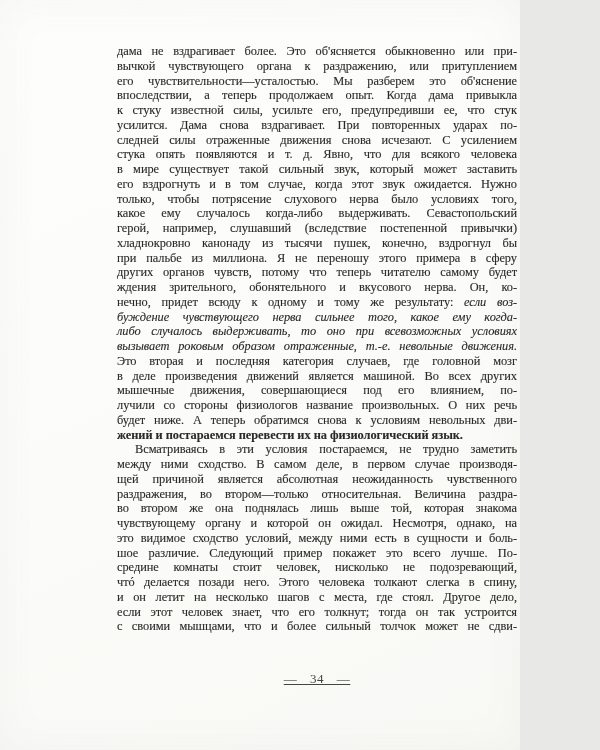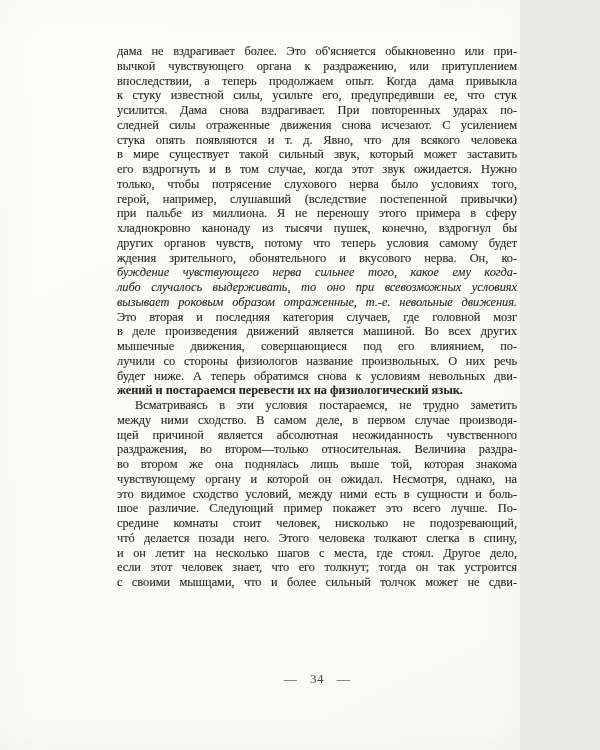--- a/index.html
+++ b/index.html
@@ -48,42 +48,46 @@
     position: absolute;
     left: 117px;
     top: 671px;
     width: 400px;
     text-align: center;
     font-size: 13px;
     line-height: 16px;
     color: #45443f;
     word-spacing: 9px;
     letter-spacing: 0.5px;
+    text-decoration: underline;
   }
 </style>
 </head>
 <body>
 
 <div class="page">
   <div class="text-block">
       <div class="line"><span>дама не вздрагивает более. Это об'ясняется обыкновенно или при-</span></div>
       <div class="line"><span>вычкой чувствующего органа к раздражению, или притуплением</span></div>
+      <div class="line"><span>его чувствительности—усталостью. Мы разберем это об'яснение</span></div>
       <div class="line"><span>впоследствии, а теперь продолжаем опыт. Когда дама привыкла</span></div>
       <div class="line"><span>к стуку известной силы, усильте его, предупредивши ее, что стук</span></div>
       <div class="line"><span>усилится. Дама снова вздрагивает. При повторенных ударах по-</span></div>
       <div class="line"><span>следней силы отраженные движения снова исчезают. С усилением</span></div>
       <div class="line"><span>стука опять появляются и т. д. Явно, что для всякого человека</span></div>
       <div class="line"><span>в мире существует такой сильный звук, который может заставить</span></div>
       <div class="line"><span>его вздрогнуть и в том случае, когда этот звук ожидается. Нужно</span></div>
       <div class="line"><span>только, чтобы потрясение слухового нерва было условиях того,</span></div>
+      <div class="line"><span>какое ему случалось когда-либо выдерживать. Севастопольский</span></div>
       <div class="line"><span>герой, например, слушавший (вследствие постепенной привычки)</span></div>
+      <div class="line"><span>хладнокровно канонаду из тысячи пушек, конечно, вздрогнул бы</span></div>
       <div class="line"><span>при пальбе из миллиона. Я не переношу этого примера в сферу</span></div>
-      <div class="line"><span>хладнокровно канонаду из тысячи пушек, конечно, вздрогнул бы</span></div>
-      <div class="line"><span>других органов чувств, потому что теперь условия самому будет</span></div>
+      <div class="line"><span>других органов чувств, потому что теперь читателю самому будет</span></div>
       <div class="line"><span>ждения зрительного, обонятельного и вкусового нерва. Он, ко-</span></div>
+      <div class="line"><span>нечно, придет всюду к одному и тому же результату: </span><em>если воз-</em></div>
       <div class="line"><em>буждение чувствующего нерва сильнее того, какое ему когда-</em></div>
       <div class="line"><em>либо случалось выдерживать, то оно при всевозможных условиях</em></div>
       <div class="line"><em>вызывает роковым образом отраженные, т.-е. невольные движения.</em></div>
       <div class="line"><span>Это вторая и последняя категория случаев, где головной мозг</span></div>
       <div class="line"><span>в деле произведения движений является машиной. Во всех других</span></div>
       <div class="line"><span>мышечные движения, совершающиеся под его влиянием, по-</span></div>
       <div class="line"><span>лучили со стороны физиологов название произвольных. О них речь</span></div>
       <div class="line"><span>будет ниже. А теперь обратимся снова к условиям невольных дви-</span></div>
       <div class="line end"><span>жений и постараемся перевести их на физиологический язык.</span></div>
       <div class="line indent"><span>Всматриваясь в эти условия постараемся, не трудно заметить</span></div>

